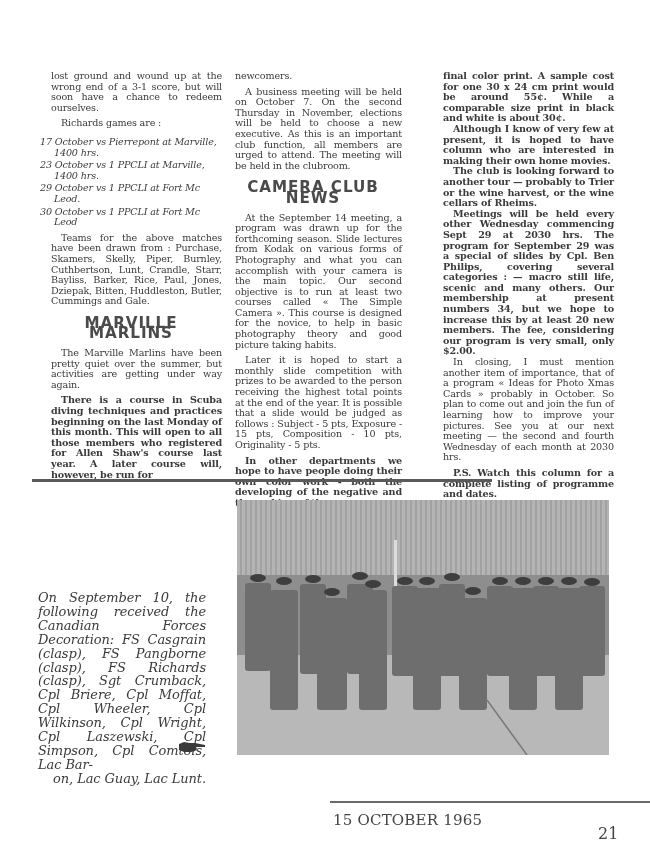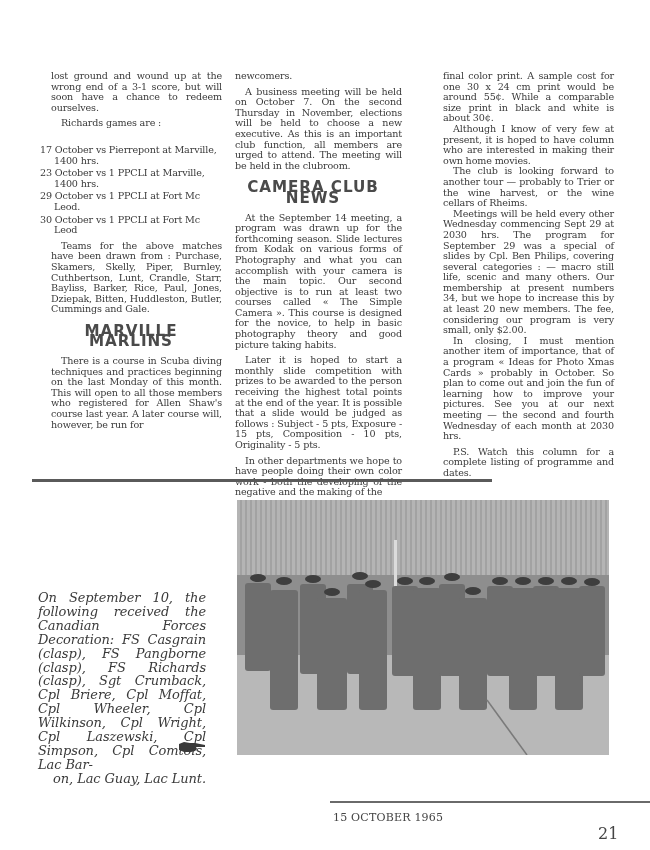--- a/index.html
+++ b/index.html
@@ -11,22 +11,22 @@
   .col {
     position: absolute; top: 71px;
     font-size: 9.6px; line-height: 10.6px; text-align: justify;
     letter-spacing: -0.15px;
   }
   #col1 { left: 40px; width: 182px; }
   #col2 { left: 224px; width: 178px; }
   #col3 { left: 432px; width: 182px; }
   .col p { margin: 0 0 5px 11px; text-indent: 10px; }
   .col p.noind { text-indent: 0; }
-  .col p.tight { margin-bottom: 0; }
-  .games { margin: 16px 0 5px 0; padding: 0; list-style: none; }
+  .col p.tight { margin-bottom: 0; font-weight: bold; }
+  .games { margin: 8px 0 5px 0; padding: 0; list-style: none; font-style: italic; }
   .games li { padding-left: 14px; text-indent: -14px; margin-bottom: 2px; text-align: left; }
   .heading {
     font-family: "DejaVu Sans", sans-serif; font-weight: bold;
     color: #4a4a4a; letter-spacing: 1px; text-align: center; margin: 11px 0 9px 0;
     transform: scaleX(0.92);
   }
   #col1 .heading { font-size: 16.5px; }
   #col2 .heading { font-size: 16.5px; }
   .rule {
     position: absolute; left: 32px; top: 479px; width: 460px; height: 3px;
@@ -52,21 +52,21 @@
   }
   .photo .wall {
     position: absolute; left: 0; top: 0; width: 100%; height: 75px;
     background: repeating-linear-gradient(90deg, #b4b4b4 0px, #b4b4b4 3px, #a2a2a2 3px, #a2a2a2 5px);
   }
   .photo .wall-low { position: absolute; left: 0; top: 75px; width: 100%; height: 80px; background: #8e8e8e; }
   .photo .ground { position: absolute; left: 0; top: 155px; width: 100%; height: 100px; background: #b8b8b8; }
   .photo .pole { position: absolute; left: 157px; top: 40px; width: 3px; height: 80px; background: #dcdcdc; }
   .photo svg { position: absolute; left: 0; top: 0; }
   .footer-date {
-    position: absolute; left: 333px; top: 811px; font-size: 11px;
+    position: absolute; left: 333px; top: 811px; font-size: 15px;
     font-family: "DejaVu Serif", serif; color: #444; letter-spacing: 0.2px;
   }
   .footer-page {
     position: absolute; left: 598px; top: 805px; font-size: 16px;
     font-family: "DejaVu Serif", serif; color: #444; margin-top: 19px;
   }
 </style>
 </head>
 <body>
 
@@ -74,20 +74,21 @@
   <p class="noind">lost ground and wound up at the wrong end of a 3-1 score, but will soon have a chance to redeem ourselves.</p>
   <p>Richards games are :</p>
   <ul class="games">
     <li>17 October vs Pierrepont at Marville, 1400 hrs.</li>
     <li>23 October vs 1 PPCLI at Marville, 1400 hrs.</li>
     <li>29 October vs 1 PPCLI at Fort Mc Leod.</li>
     <li>30 October vs 1 PPCLI at Fort Mc Leod</li>
   </ul>
   <p>Teams for the above matches have been drawn from : Purchase, Skamers, Skelly, Piper, Burnley, Cuthbertson, Lunt, Crandle, Starr, Bayliss, Barker, Rice, Paul, Jones, Dziepak, Bitten, Huddleston, Butler, Cummings and Gale.</p>
   <div class="heading">MARVILLE MARLINS</div>
+  <p>The Marville Marlins have been pretty quiet over the summer, but activities are getting under way again.</p>
   <p class="tight">There is a course in Scuba diving techniques and practices beginning on the last Monday of this month. This will open to all those members who registered for Allen Shaw's course last year. A later course will, however, be run for</p>
 </div>
 
 <div id="col2" class="col">
   <p class="noind">newcomers.</p>
   <p>A business meeting will be held on October 7. On the second Thursday in November, elections will be held to choose a new executive. As this is an important club function, all members are urged to attend. The meeting will be held in the clubroom.</p>
   <div class="heading">CAMERA CLUB NEWS</div>
   <p>At the September 14 meeting, a program was drawn up for the forthcoming season. Slide lectures from Kodak on various forms of Photography and what you can accomplish with your camera is the main topic. Our second objective is to run at least two courses called « The Simple Camera ». This course is designed for the novice, to help in basic photography theory and good picture taking habits.</p>
   <p>Later it is hoped to start a monthly slide competition with prizes to be awarded to the person receiving the highest total points at the end of the year. It is possible that a slide would be judged as follows : Subject - 5 pts, Exposure - 15 pts, Composition - 10 pts, Originality - 5 pts.</p>
   <p class="tight">In other departments we hope to have people doing their own color work - both the developing of the negative and the making of the</p>

